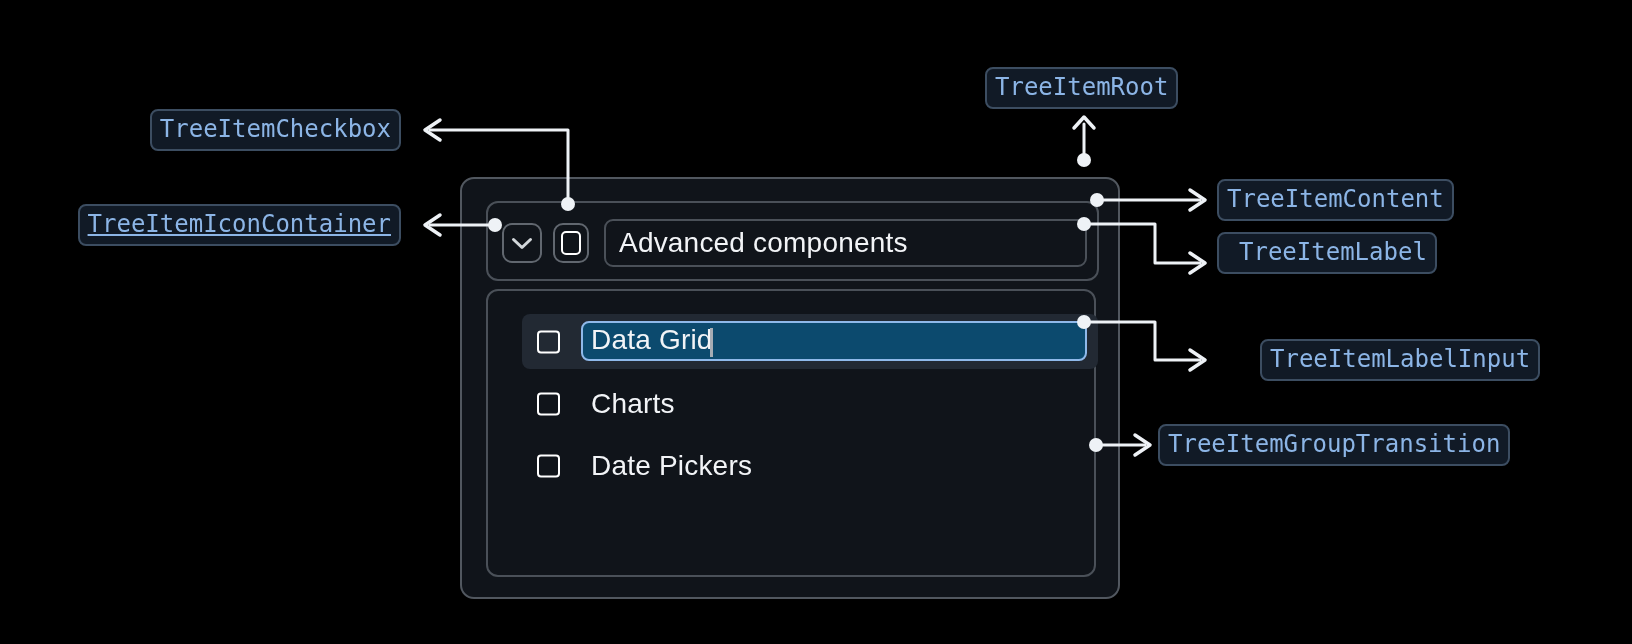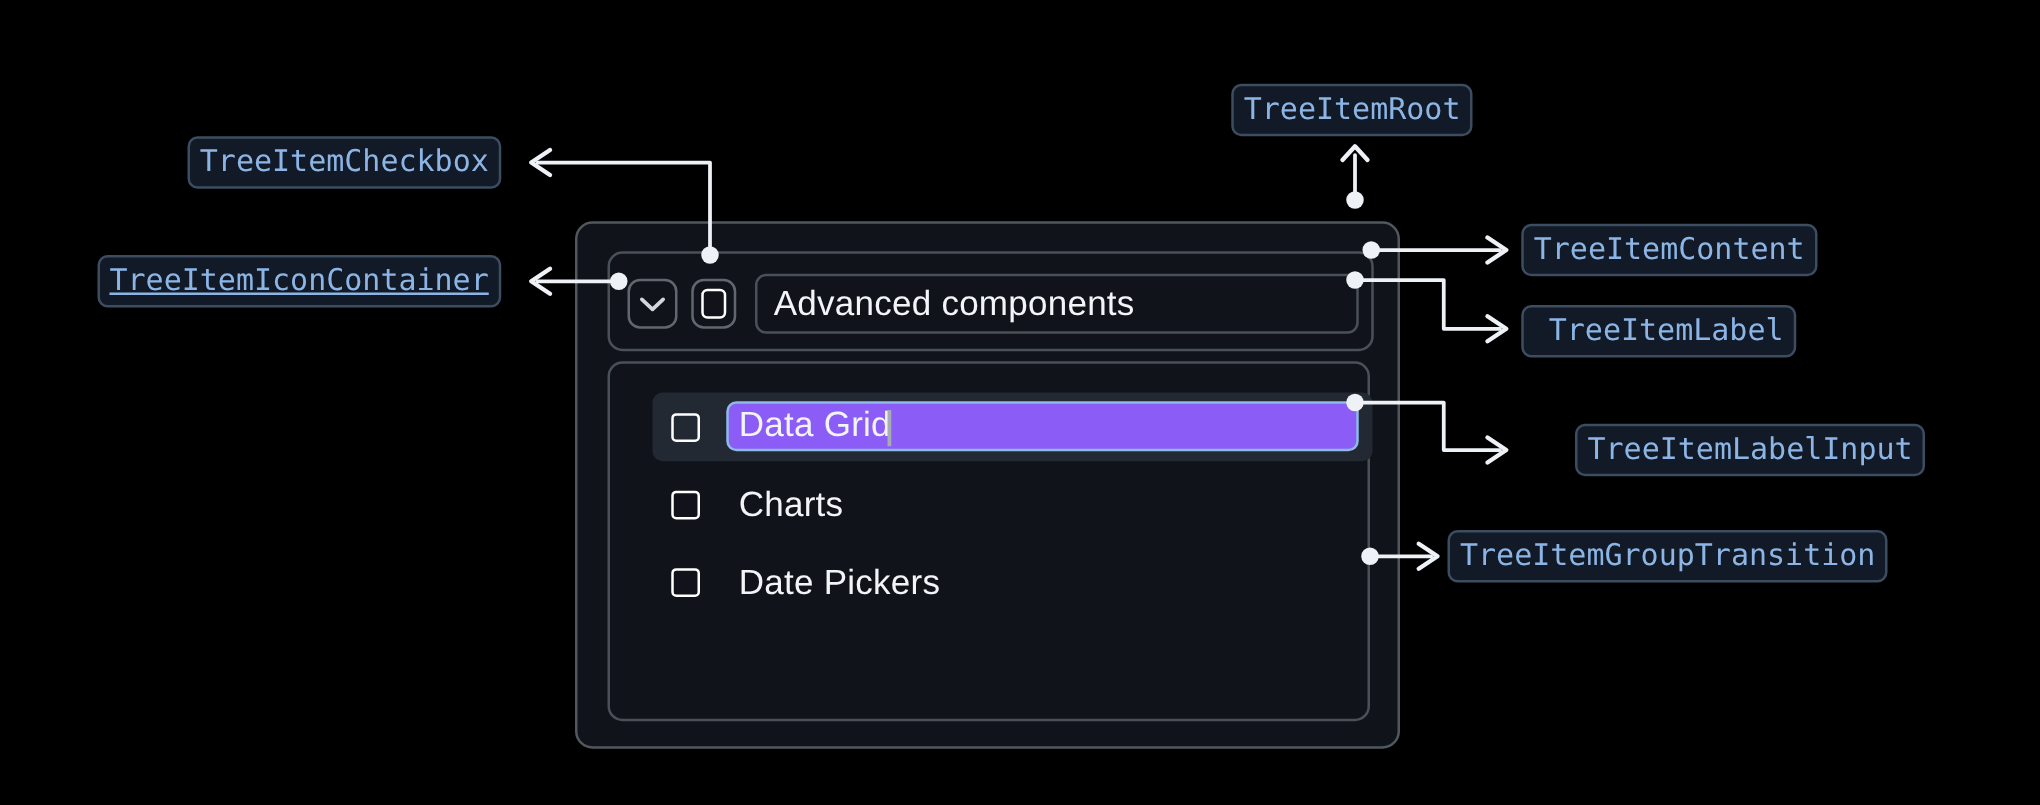--- a/index.html
+++ b/index.html
@@ -49,42 +49,42 @@
     position:absolute;left:15px;top:50%;transform:translateY(-50%);
     width:23px;height:23px;box-sizing:border-box;
     border:2.5px solid #ffffff;border-radius:4px;cursor:pointer;
   }
   .row-label{
     position:absolute;left:69px;top:50%;transform:translateY(-50%);
     color:#f2f4f7;font-size:28px;letter-spacing:.2px;white-space:nowrap;
   }
   .edit-input{
     position:absolute;left:59px;top:7px;width:506px;height:40px;
-    box-sizing:border-box;background:#8b5cf6;color:#f2f4f7;
+    box-sizing:border-box;background:#0c4a6e;color:#f2f4f7;
     border:2px solid #8fb9ea;border-radius:8px;outline:none;
     font-family:"Liberation Sans","DejaVu Sans",sans-serif;
     font-size:28px;padding:0 0 2px 8px;letter-spacing:.2px;
   }
   .caret{
     position:absolute;left:188px;top:14px;width:2.5px;height:29px;
     background:#a6acb4;
   }
   
   .badge{
     position:absolute;height:42px;box-sizing:border-box;
     display:inline-flex;align-items:center;padding:0 8px 2px 8px;
     background:#111a26;border:2px solid #3c4d61;border-radius:8px;
     color:#8cb5e6;font-family:"DejaVu Sans Mono","Liberation Mono",monospace;
     font-size:24px;white-space:nowrap;
   }
   .badge-checkbox{right:1231px;top:109px;}
   .badge-icon-container{right:1231px;top:204px;text-decoration:underline;}
   .badge-root{left:985px;top:67px;}
   .badge-content{left:1217px;top:179px;}
-  .badge-label{left:1217px;top:244px;padding-left:20px;}
+  .badge-label{left:1217px;top:232px;padding-left:20px;}
   .badge-label-input{left:1217px;top:339px;margin-left:43px;}
   .badge-group-transition{left:1158px;top:424px;}
   
   .overlay{position:absolute;left:0;top:0;width:1632px;height:644px;pointer-events:none;}
   .overlay path{stroke:#eef2f6;stroke-width:3;fill:none;stroke-linecap:round;stroke-linejoin:round;}
   .overlay path.head{stroke-width:3.5;}
   .overlay circle{fill:#eef2f6;}
   .chev{display:block;}
 </style>
 </head>

